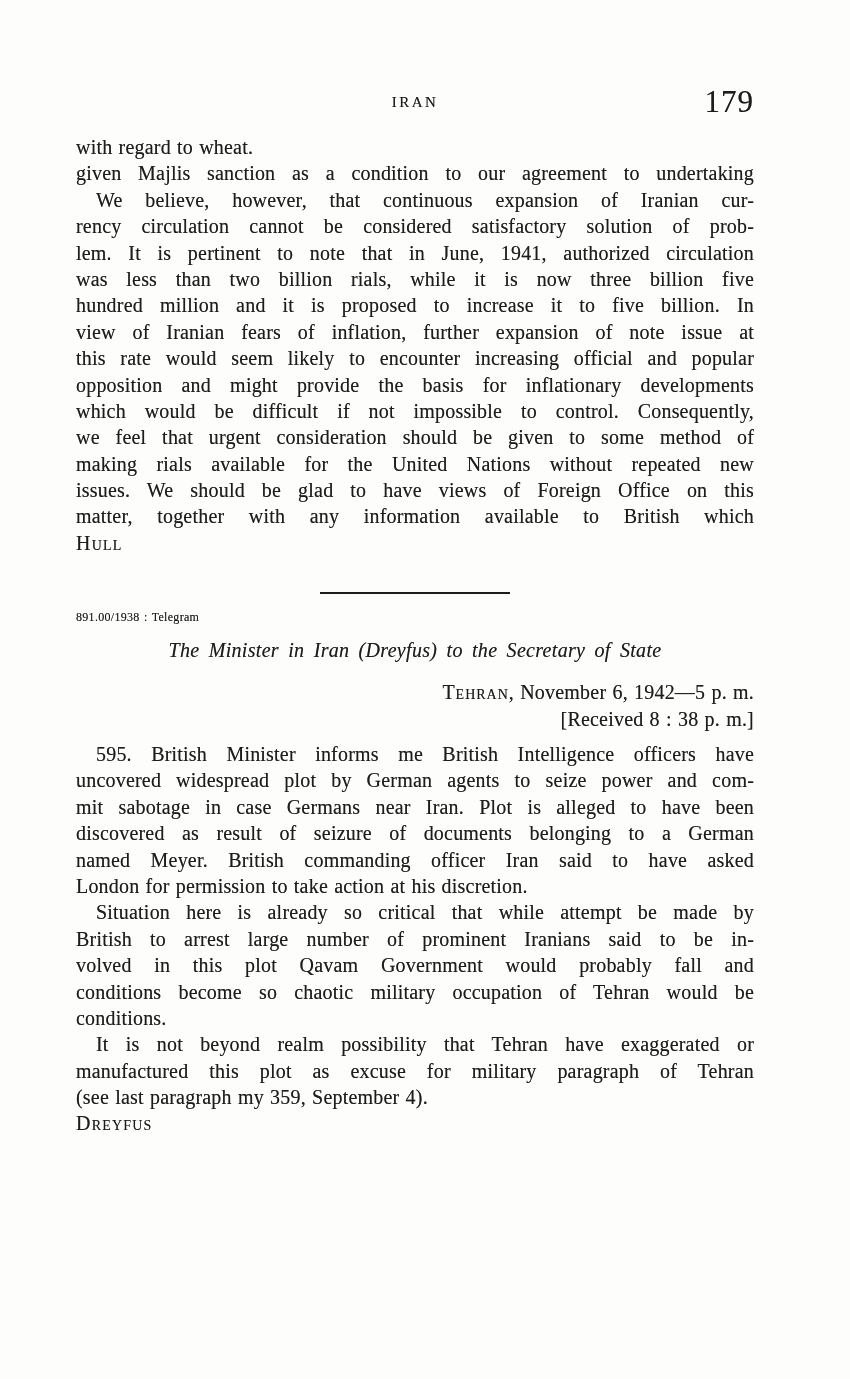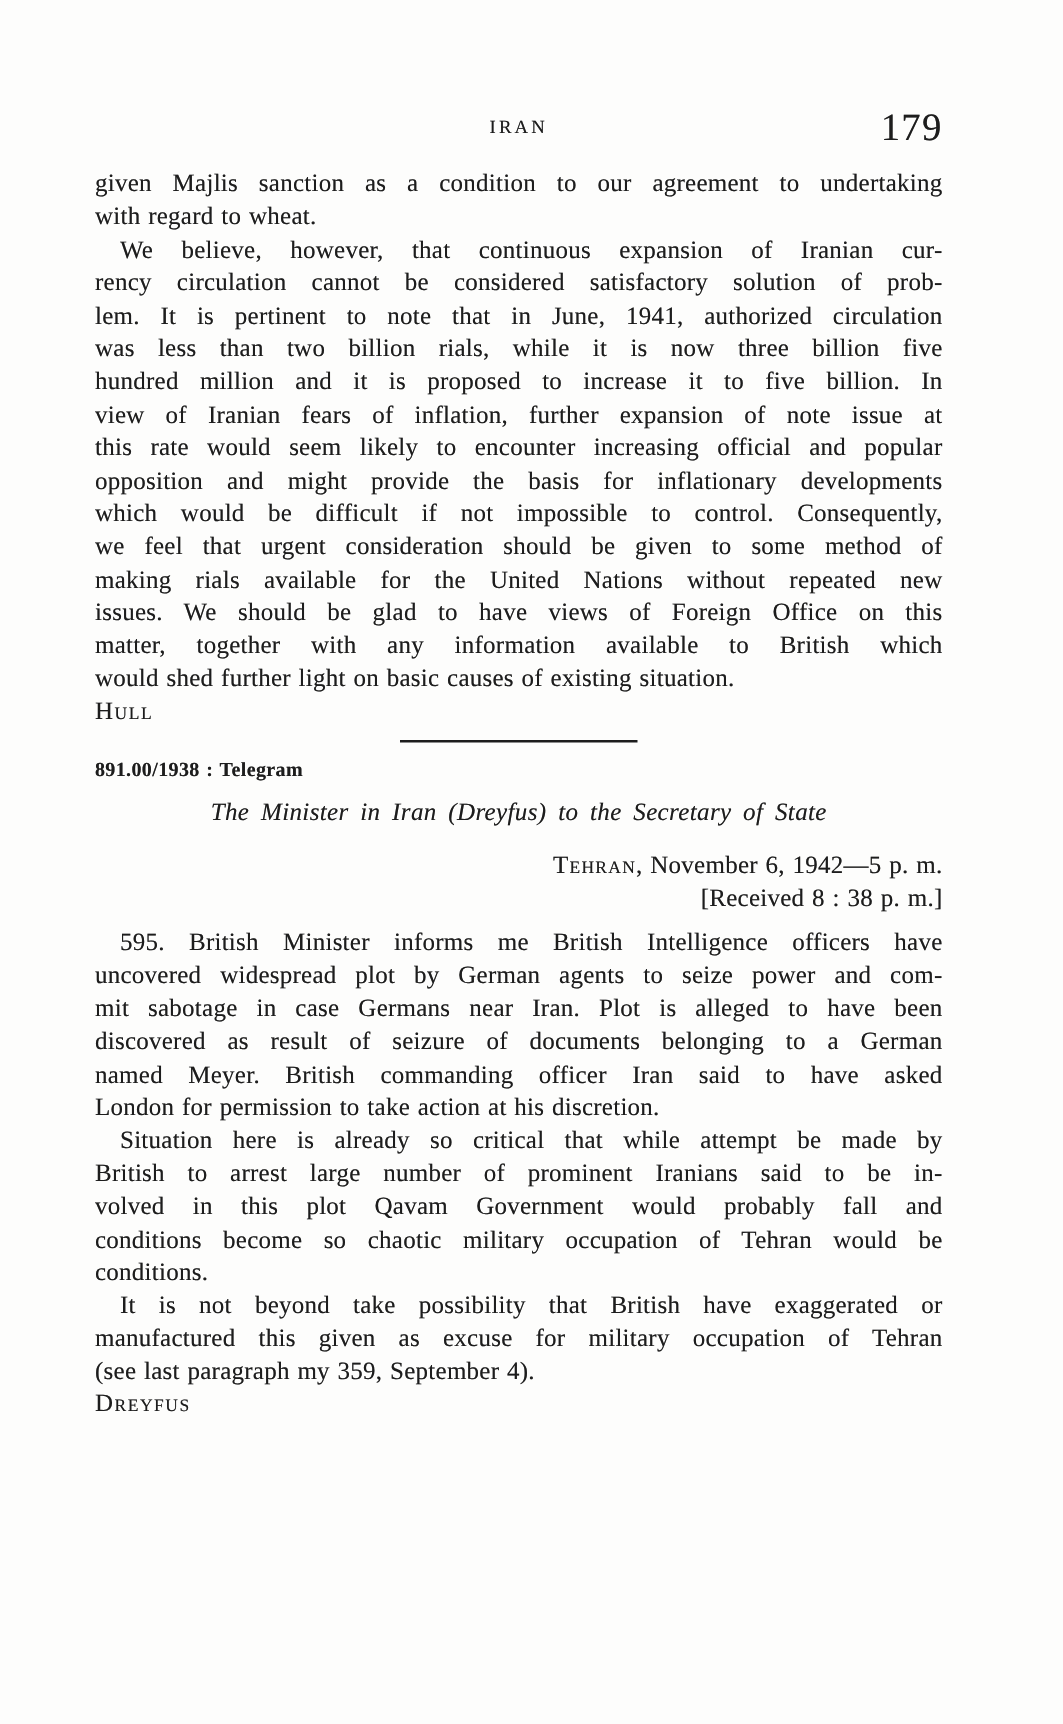--- a/index.html
+++ b/index.html
@@ -49,21 +49,21 @@
 
   .signature {
     line-height:26.4px;
     font-variant:small-caps;
     letter-spacing:1.2px;
   }
 
   .divider-wrap { top:592px; }
   .divider { width:190px; height:2px; background:#1d1d1d; margin:0 auto; }
 
-  .ref-line { top:607px; font-size:16px; letter-spacing:0.3px; line-height:20px;font-weight:bold; }
+  .ref-line { top:607px; font-size:12px; letter-spacing:0.3px; line-height:20px; }
 
   .doc-heading {
     top:637px;
     text-align:center;
     font-style:italic;
     letter-spacing:0.3px;
     word-spacing:4px;
     line-height:27px;
   }
 
@@ -75,38 +75,37 @@
 
 <div class="page">
 
   <header class="block running-head">
     <span class="head-title">IRAN</span>
     <span class="page-num">179</span>
   </header>
 
   <section class="block doc1-body">
     <div class="para">
+        <div class="tline last">with regard to wheat.</div>
         <div class="tline">given Majlis sanction as a condition to our agreement to undertaking</div>
-        <div class="tline last">with regard to wheat.</div>
       </div>
     <div class="para">
         <div class="tline indent">We believe, however, that continuous expansion of Iranian cur-</div>
         <div class="tline">rency circulation cannot be considered satisfactory solution of prob-</div>
         <div class="tline">lem. It is pertinent to note that in June, 1941, authorized circulation</div>
         <div class="tline">was less than two billion rials, while it is now three billion five</div>
         <div class="tline">hundred million and it is proposed to increase it to five billion. In</div>
         <div class="tline">view of Iranian fears of inflation, further expansion of note issue at</div>
         <div class="tline">this rate would seem likely to encounter increasing official and popular</div>
         <div class="tline">opposition and might provide the basis for inflationary developments</div>
         <div class="tline">which would be difficult if not impossible to control. Consequently,</div>
         <div class="tline">we feel that urgent consideration should be given to some method of</div>
         <div class="tline">making rials available for the United Nations without repeated new</div>
         <div class="tline">issues. We should be glad to have views of Foreign Office on this</div>
         <div class="tline">matter, together with any information available to British which</div>
-        <div class="tline last">would shed further light on basic causes of existing situation.</div>
       </div>
     <div class="signature">Hull</div>
   </section>
 
   <div class="block divider-wrap">
     <div class="divider"></div>
   </div>
 
   <div class="block ref-line">891.00/1938 : Telegram</div>
 
@@ -127,20 +126,20 @@
         <div class="tline last">London for permission to take action at his discretion.</div>
       </div>
     <div class="para">
         <div class="tline indent">Situation here is already so critical that while attempt be made by</div>
         <div class="tline">British to arrest large number of prominent Iranians said to be in-</div>
         <div class="tline">volved in this plot Qavam Government would probably fall and</div>
         <div class="tline">conditions become so chaotic military occupation of Tehran would be</div>
         <div class="tline last">conditions.</div>
       </div>
     <div class="para">
-        <div class="tline indent">It is not beyond take possibility that British have exaggerated or</div>
-        <div class="tline">manufactured this given as excuse for military occupation of Tehran</div>
+        <div class="tline indent">It is not beyond realm possibility that Tehran have exaggerated or</div>
+        <div class="tline">manufactured this plot as excuse for military paragraph of Tehran</div>
         <div class="tline last">(see last paragraph my 359, September 4).</div>
       </div>
     <div class="signature">Dreyfus</div>
   </section>
 
 </div>
 
 </body></html>

